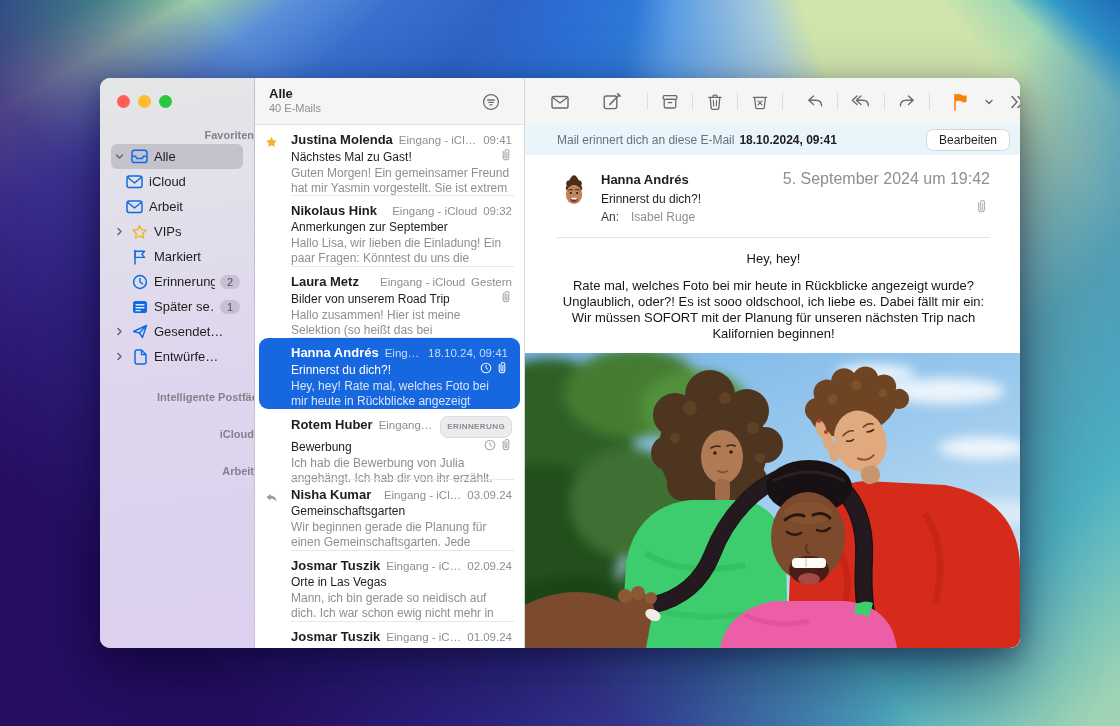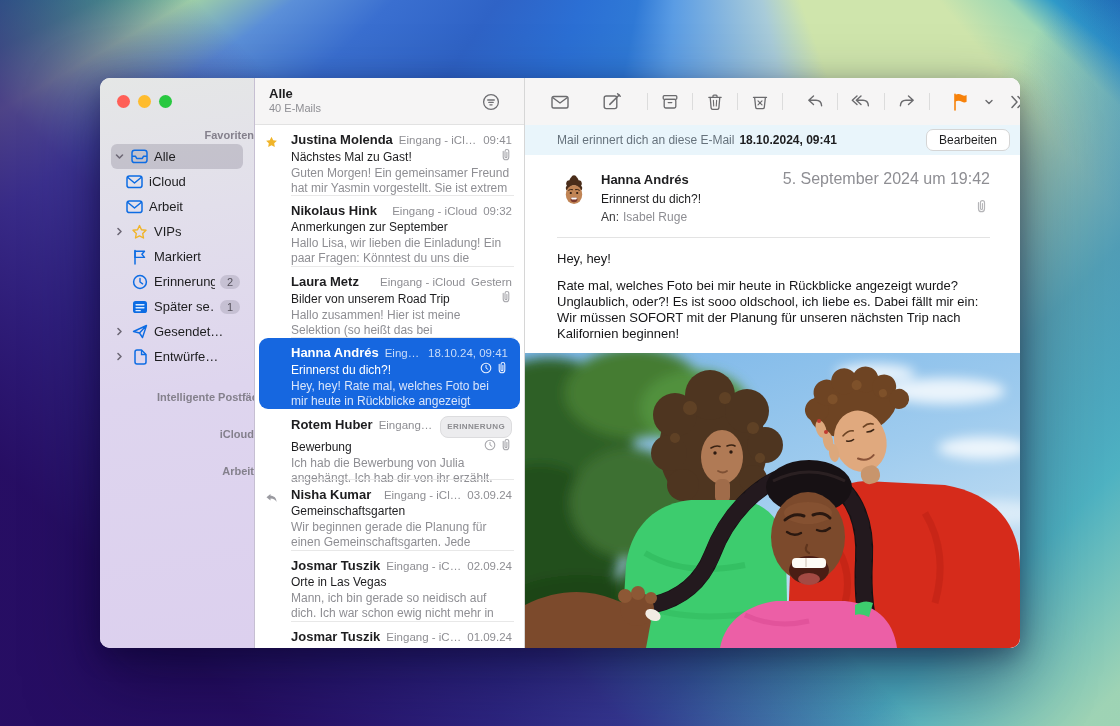--- a/index.html
+++ b/index.html
@@ -67,25 +67,25 @@
   .banner b{color:#1d1d1f;margin-left:5px;font-weight:bold;}
   .edit-btn{margin-left:auto;background:#fff;border:1px solid #d5d5d5;border-radius:7px;font-size:12px;padding:3px 12px;color:#1d1d1f;cursor:default;}
   .mhead{flex:none;padding:15px 30px 0 32px;position:relative;}
   .avatar{position:absolute;left:34px;top:20px;width:30px;height:34px;}
   .mh-block{margin-left:44px;}
   .mh-row{display:flex;align-items:baseline;}
   .mh-name{font-size:13px;font-weight:bold;color:#1d1d1f;}
   .mh-date{margin-left:auto;font-size:16px;color:#8e8e93;}
   .mh-sub{font-size:12px;color:#1d1d1f;margin-top:4px;}
   .mh-to{font-size:12px;color:#8e8e93;margin-top:4px;}
-  .mh-to .tolabel{color:#3a3a3c;margin-right:4px;}
+  .mh-to .tolabel{color:#3a3a3c;margin-right:12px;}
   .clip-right{position:absolute;right:32px;top:44px;color:#b5b5b8;}
   .mdiv{border:none;border-top:1px solid #e3e3e3;margin:13px 0 0 0;}
   .mbody{flex:none;padding:13px 30px 0 32px;font-size:13px;color:#161618;line-height:16px;}
-  .mbody p{margin:0 0 11px 0;}
+  .mbody p{margin:0 0 11px 0;text-align:center;}
   .photo{position:absolute;left:0;right:0;bottom:0;height:295px;}
   .photo svg{display:block;width:100%;height:100%;}
 </style>
 </head>
 <body>
 <div class="stage">
 
 <div class="window">
 
   <div class="sidebar">

